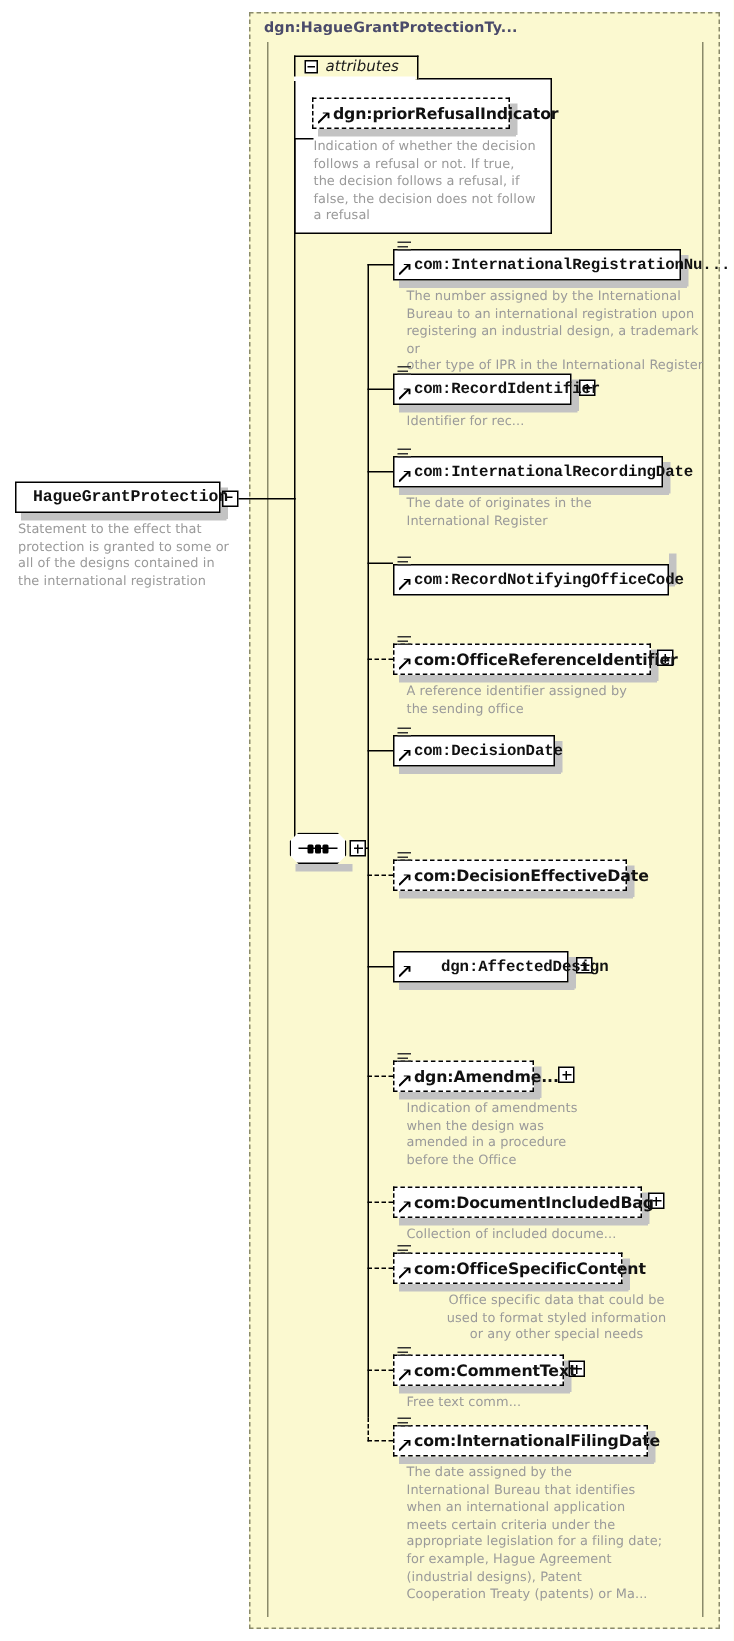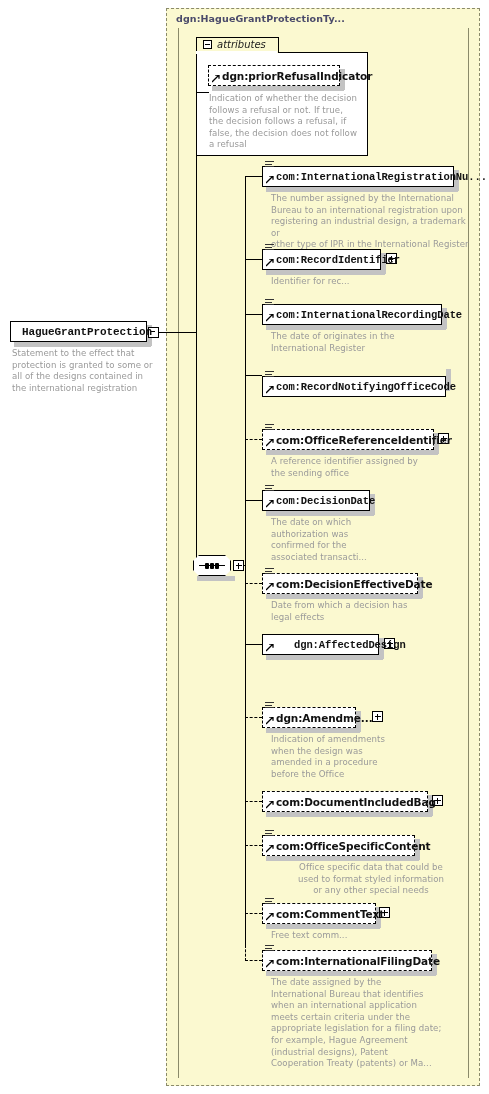--- a/index.html
+++ b/index.html
@@ -298,45 +298,39 @@
           <i></i>
         </span>
       <span class="arrow-ic">
         <svg width="8" height="8" viewBox="0 0 8 8">
             <path d="M0 7 L7 0 M7 0 L3.2 0 M7 0 L7 3.8" stroke="#000" stroke-width="1.3" fill="none"></path>
           </svg>
       </span>
       <span class="ntext">com:DecisionDate</span>
     </div>
   </div>
-  <div class="doc" style="left:271px;top:517px;width:200px;">The date on which
-authorization was
-confirmed for the
-associated transacti...</div>
 
   <div class="dl" style="left:245px;top:583px;width:17px;"></div>
   <div class="node opt" style="left:262px;top:573px;width:156px;">
     <div class="shadow" style="width:156px;"></div>
       <div class="shadow-r" style="left:156px;"></div>
     <div class="nbox" style="width:156px;">
       <span class="lines-ic">
           <i></i>
           <i></i>
           <i></i>
         </span>
       <span class="arrow-ic">
         <svg width="8" height="8" viewBox="0 0 8 8">
             <path d="M0 7 L7 0 M7 0 L3.2 0 M7 0 L7 3.8" stroke="#000" stroke-width="1.3" fill="none"></path>
           </svg>
       </span>
       <span class="ntext">com:DecisionEffectiveDate</span>
     </div>
   </div>
-  <div class="doc" style="left:271px;top:600px;width:200px;">Date from which a decision has
-legal effects</div>
 
   <div class="ln h" style="left:245px;top:644px;width:17px;"></div>
   <div class="node req" style="left:262px;top:634px;width:117px;">
     <div class="shadow" style="width:117px;"></div>
       <div class="shadow-r" style="left:117px;"></div>
     <div class="nbox" style="width:117px;padding-left:18px;">
       <span class="arrow-ic">
         <svg width="8" height="8" viewBox="0 0 8 8">
             <path d="M0 7 L7 0 M7 0 L3.2 0 M7 0 L7 3.8" stroke="#000" stroke-width="1.3" fill="none"></path>
           </svg>
@@ -377,20 +371,21 @@
     <div class="nbox" style="width:166px;">
       <span class="arrow-ic">
         <svg width="8" height="8" viewBox="0 0 8 8">
             <path d="M0 7 L7 0 M7 0 L3.2 0 M7 0 L7 3.8" stroke="#000" stroke-width="1.3" fill="none"></path>
           </svg>
       </span>
       <span class="ntext">com:DocumentIncludedBag</span>
     </div>
   </div>
   <div class="plusbox" style="left:432px;top:795px;"></div>
+  <div class="doc" style="left:271px;top:818px;width:200px;">Collection of included docume...</div>
 
   <div class="dl" style="left:245px;top:845px;width:17px;"></div>
   <div class="node opt" style="left:262px;top:835px;width:153px;">
     <div class="shadow" style="width:153px;"></div>
       <div class="shadow-r" style="left:153px;"></div>
     <div class="nbox" style="width:153px;">
       <span class="lines-ic">
           <i></i>
           <i></i>
           <i></i>

